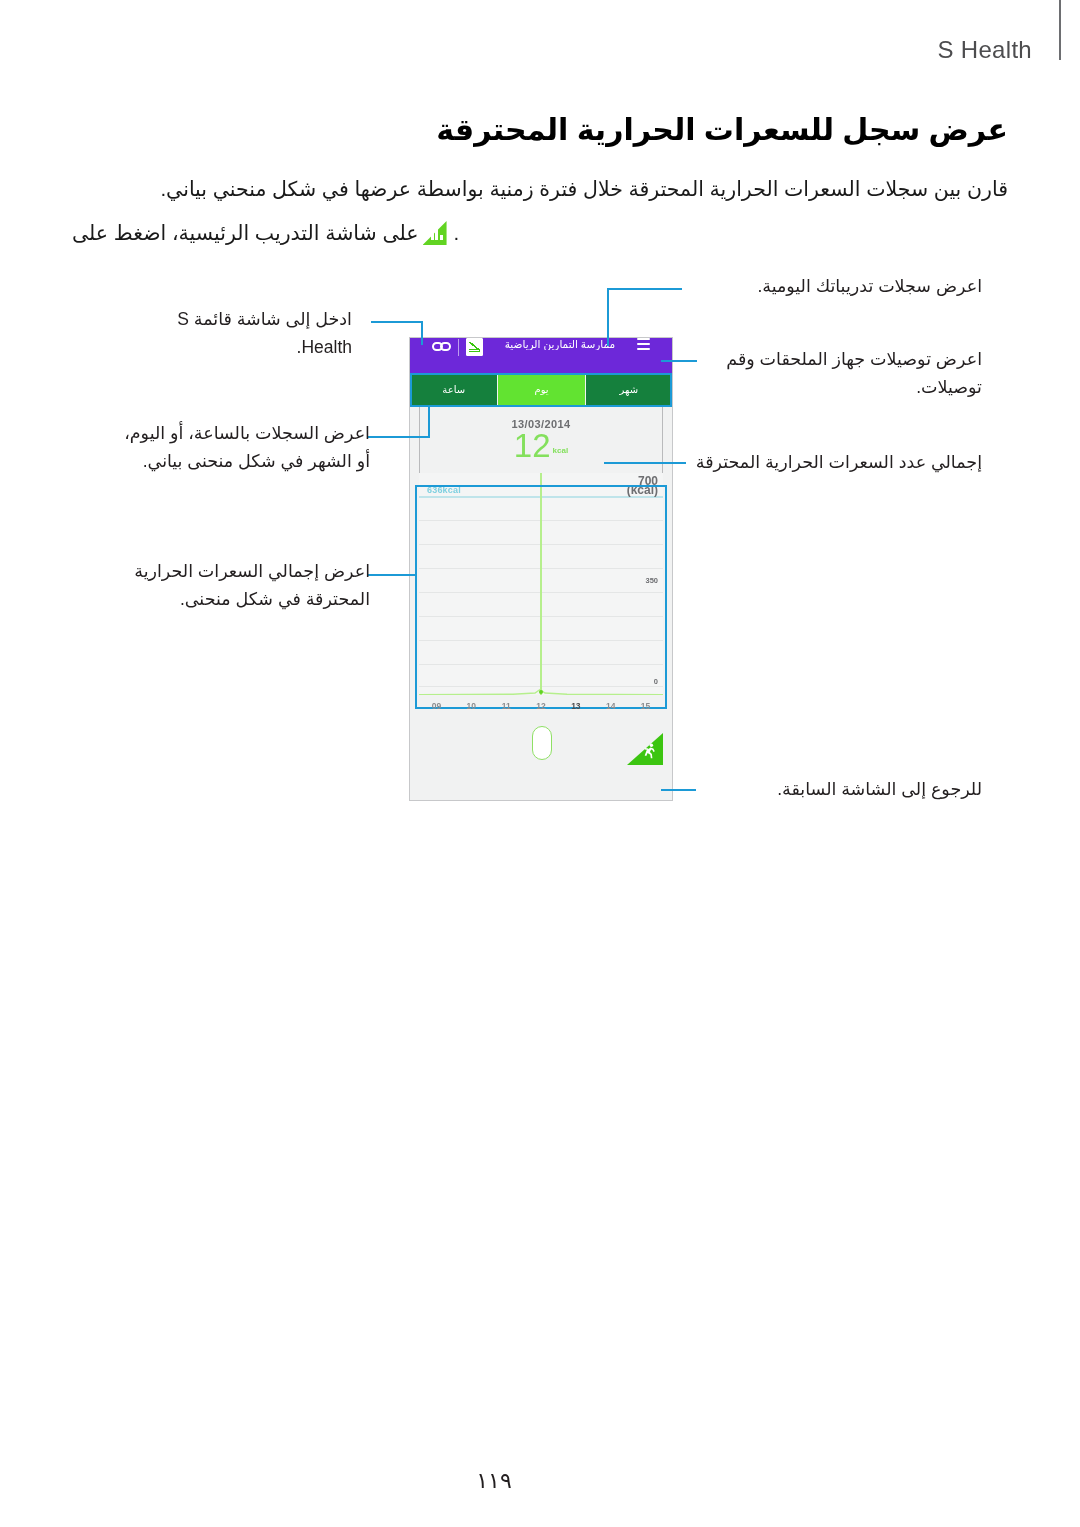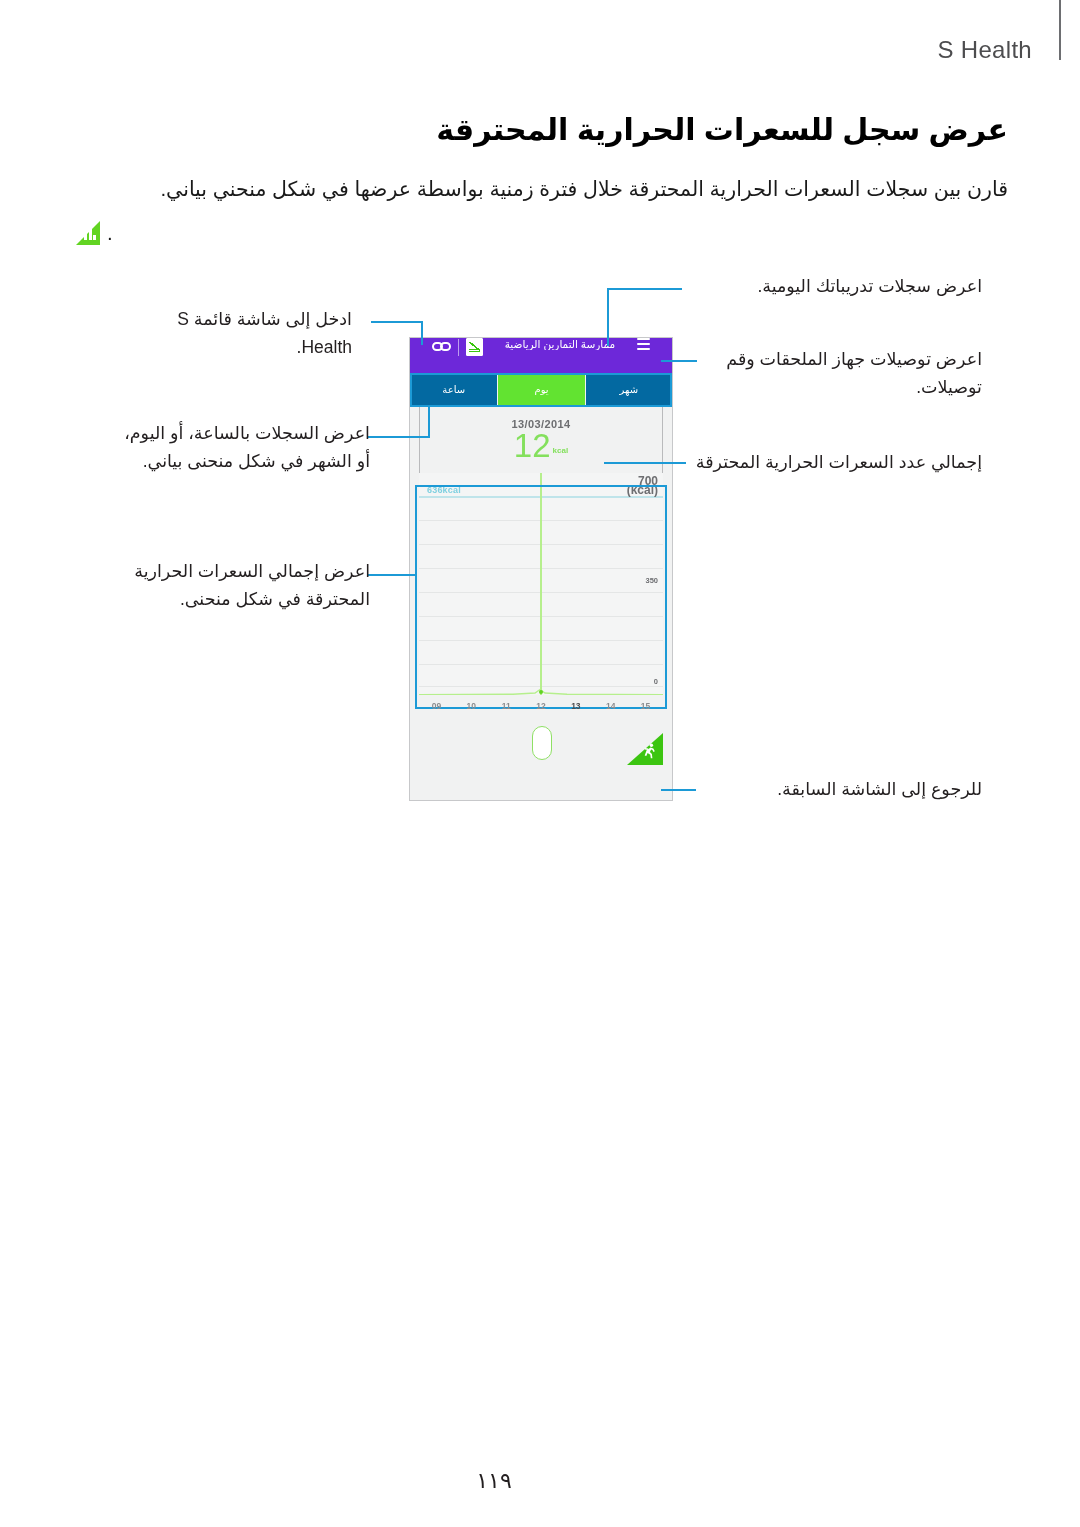--- a/index.html
+++ b/index.html
@@ -212,21 +212,21 @@
     display: flex;
     height: 32px;
   }
   .tab {
     flex: 1 1 33.333%;
     display: flex;
     align-items: center;
     justify-content: center;
     font-size: 10px;
     color: #ffffff;
-    background: #0369a1;
+    background: #15803d;
     border-left: 1px solid #f1f2f2;
     box-sizing: border-box;
   }
   .tab:last-child { border-left: none; }
   .tab.active { background: #62e331; }
 
   .summary {
     height: 68px;
     display: flex;
     flex-direction: column;
@@ -459,20 +459,21 @@
 <div class="intro-line intro-2">
   <span class="txt">.</span>
   <span class="inline-chart-icon">
     <span class="tri"></span>
     <span class="bars">
         <i></i>
         <i></i>
         <i></i>
       </span>
   </span>
+  <span class="txt">على شاشة التدريب الرئيسية، اضغط على</span>
 </div>
 
 <div class="phone">
 
   <div class="app-bar">
     <span class="hamburger-icon">
       <span></span>
         <span></span>
         <span></span>
     </span>

